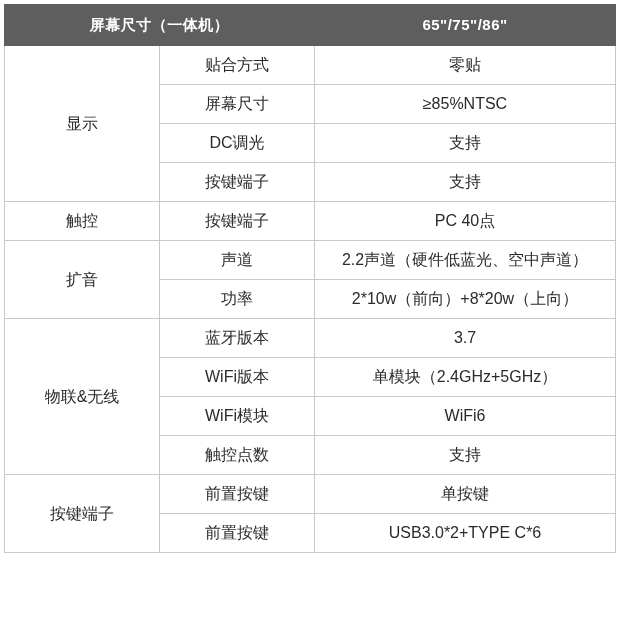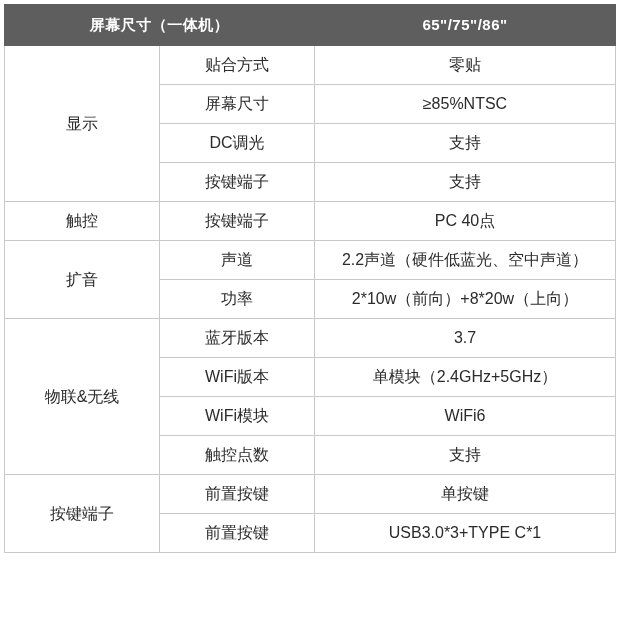--- a/index.html
+++ b/index.html
@@ -127,17 +127,17 @@
         <td class="item-cell">触控点数</td>
         <td class="value-cell">支持</td>
       </tr>
       <tr>
         <td class="group-cell bold" rowspan="2">按键端子</td>
         <td class="item-cell">前置按键</td>
         <td class="value-cell">单按键</td>
       </tr>
       <tr>
         <td class="item-cell">前置按键</td>
-        <td class="value-cell">USB3.0*3+TYPE C*1</td>
+        <td class="value-cell">USB3.0*2+TYPE C*6</td>
       </tr>
     </tbody>
   </table>
 </div>
 
 </body></html>

